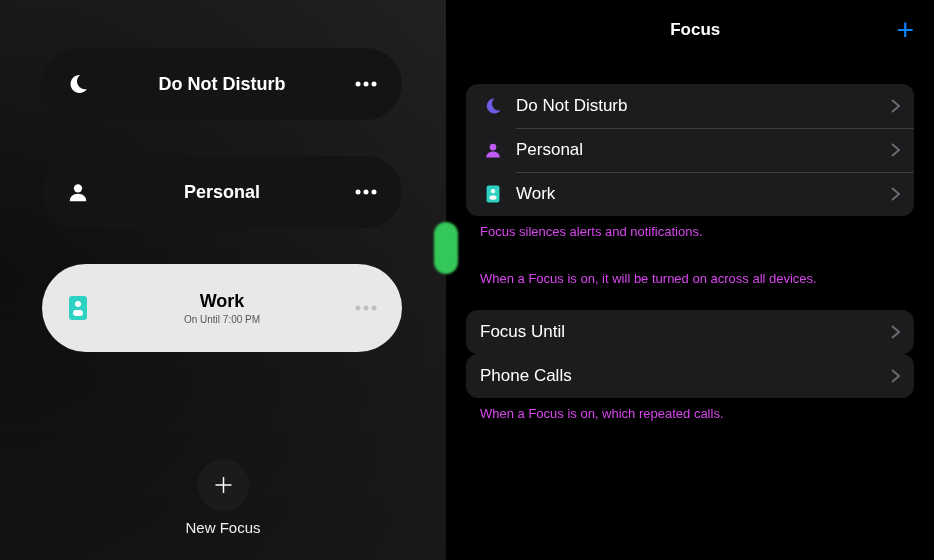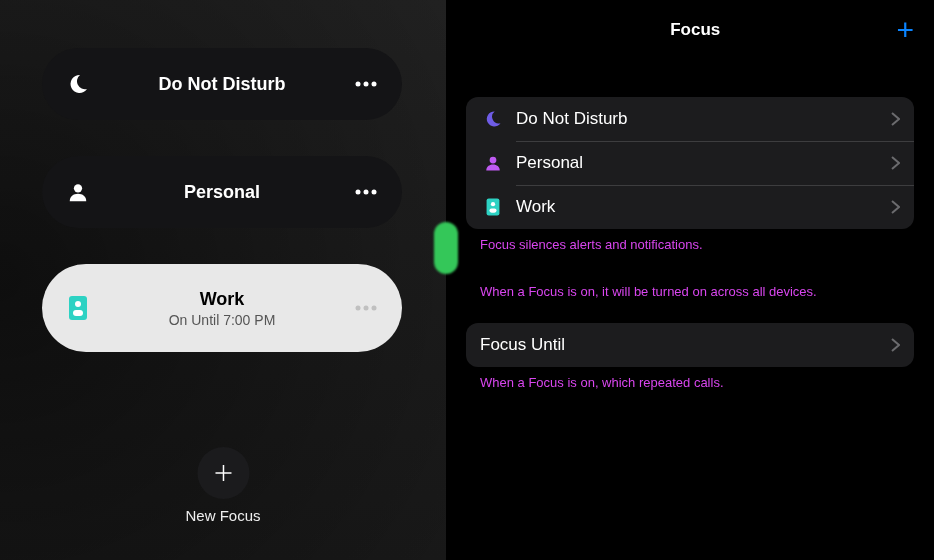--- a/index.html
+++ b/index.html
@@ -54,34 +54,34 @@
   flex-direction: column;
   align-items: center;
   color: #fff;
 }
 .focus-pill.active .pill-labels { color: #000; }
 .pill-title {
   font-size: 18px;
   font-weight: 600;
 }
 .pill-sub {
-  font-size: 14px;
+  font-size: 10px;
   color: #555;
   margin-top: 2px;
 }
 .pill-more {
   width: 28px; height: 28px;
   display: flex; align-items: center; justify-content: center;
   flex-shrink: 0;
 }
 .pill-more svg circle { fill: #fff; }
 .focus-pill.active .pill-more svg circle { fill: #c0c0c0; }
 .new-focus {
   position: absolute;
-  bottom: 36px;
+  bottom: 24px;
   left: 50%;
   transform: translateX(-50%);
   display: flex;
   flex-direction: column;
   align-items: center;
   cursor: pointer;
 }
 .new-focus .circle {
   width: 52px; height: 52px;
   border-radius: 50%;
@@ -110,21 +110,21 @@
   background: #000;
   padding: 8px 20px 0 20px;
   color: #fff;
   overflow: hidden;
 }
 .header {
   height: 44px;
   display: flex;
   align-items: center;
   justify-content: space-between;
-  margin-bottom: 45px;
+  margin-bottom: 32px;
   gap: 28px;
 }
 .header .spacer { width: 28px; }
 .header .title {
   font-size: 17px;
   font-weight: 600;
 }
 .header .add {
   color: #0a84ff;
   font-size: 30px;
@@ -324,15 +324,25 @@
     <div class="row no-icon">
       <span class="row-label">Focus Until</span>
       <span class="chevron">
           <svg width="9" height="14" viewBox="0 0 9 14">
             <polyline points="1,1 8,7 1,13" fill="none" stroke-width="2"></polyline>
           </svg>
         </span>
     </div>
   </div>
 
+  <div class="group">
+    <div class="row no-icon">
+      <span class="row-label">Phone Calls</span>
+      <span class="chevron">
+          <svg width="9" height="14" viewBox="0 0 9 14">
+            <polyline points="1,1 8,7 1,13" fill="none" stroke-width="2"></polyline>
+          </svg>
+        </span>
+    </div>
+  </div>
   <div class="footer">When a Focus is on, which repeated calls.</div>
 
 </div>
 
 </body></html>

